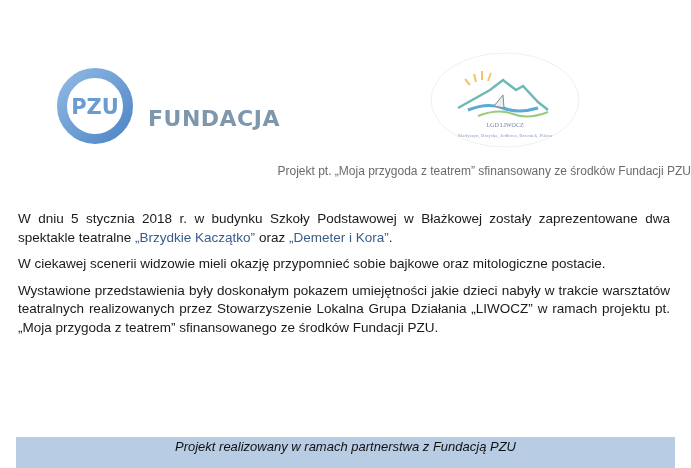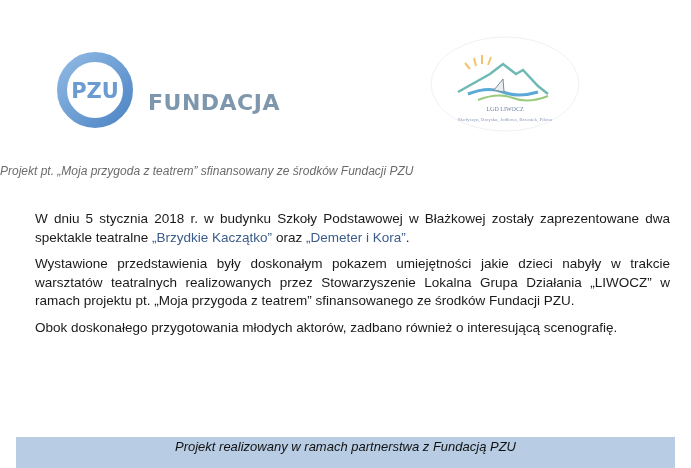--- a/index.html
+++ b/index.html
@@ -1,27 +1,27 @@
 <!DOCTYPE html>
 <html><head>
   <meta charset="utf-8">
   <style>
     html, body { margin: 0; padding: 0; background: #ffffff; }
     body { width: 691px; height: 468px; position: relative; overflow: hidden;
            font-family: "Liberation Sans", sans-serif; color: #1a1a1a; }
-    .header { position: absolute; left: 0; top: 0; width: 605px; height: 150px; }
+    .header { position: absolute; left: 0; top: 16px; width: 605px; height: 150px; }
     .pzu-logo { position: absolute; left: 57px; top: 52px; width: 76px; height: 76px; }
     .pzu-word { position: absolute; left: 148px; top: 76px; font-family: "DejaVu Sans", sans-serif;
                 font-size: 22px; letter-spacing: 0.5px; color: #7f97ad; font-weight: bold; margin-top: 14px; }
     .lgd-logo { position: absolute; left: 428px; top: 34px; width: 155px; height: 100px; }
-    .caption { position: absolute; left: 0; top: 164px; width: 691px; text-align: left;
-               font-size: 12px; font-style: italic; color: #6b6b6b; }
+    .caption { position: absolute; left: 0; top: 164px; width: 691px; text-align: right;
+               font-size: 12px; color: #6b6b6b; }
     .content { position: absolute; left: 18px; top: 210px; width: 652px;
                font-size: 13.5px; line-height: 18.5px; }
-    .content p { margin: 0 0 8px 17px; text-align: justify; }
+    .content p { margin: 0 0 8px 0; text-align: justify; }
     .hl { color: #3a5c8c; }
     .banner { position: absolute; left: 16px; top: 437px; width: 659px; height: 33px;
               background: #b8cce4; text-align: center; font-size: 13px; font-style: italic;
               line-height: 19px; color: #111; }
   </style>
 </head>
 <body>
 
 <div class="header">
   <svg class="pzu-logo" viewBox="0 0 76 76">
@@ -53,17 +53,17 @@
     <text x="77" y="87" text-anchor="middle" font-family="Liberation Serif, serif" font-size="5" fill="#8c9bbd">Skołyszyn, Brzyska, Jodłowa, Brzostek, Pilzno</text>
   </svg>
 </div>
 
 <div class="caption">Projekt pt. „Moja przygoda z teatrem”  sfinansowany ze środków Fundacji PZU</div>
 
 <div class="content">
   <p>
     <span>W dniu 5 stycznia 2018 r. w budynku Szkoły Podstawowej w Błażkowej zostały zaprezentowane dwa spektakle teatralne </span><span class="hl">„Brzydkie Kaczątko”</span><span> oraz </span><span class="hl">„Demeter i Kora”</span><span>.</span>
   </p>
+  <p>W ciekawej scenerii widzowie mieli okazję przypomnieć sobie bajkowe oraz mitologiczne postacie.</p>
   <p>Wystawione przedstawienia były doskonałym pokazem umiejętności jakie dzieci nabyły w trakcie warsztatów teatralnych realizowanych przez Stowarzyszenie Lokalna Grupa Działania „LIWOCZ” w ramach projektu pt. „Moja przygoda z teatrem” sfinansowanego ze środków Fundacji PZU.</p>
-  <p>Obok doskonałego przygotowania młodych aktorów, zadbano również o interesującą scenografię.</p>
 </div>
 
 <div class="banner">Projekt realizowany w ramach partnerstwa z Fundacją PZU</div>
 
 </body></html>

